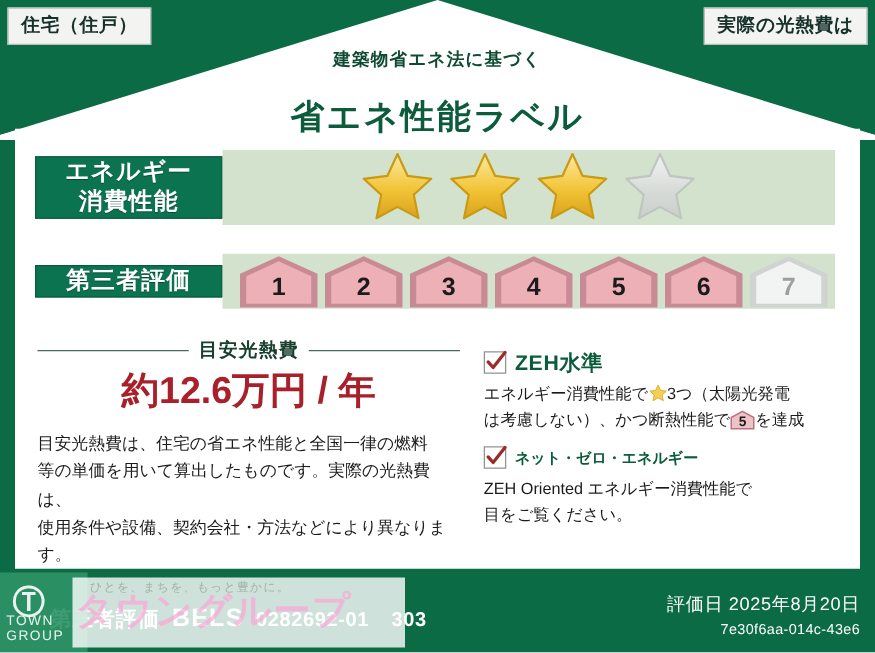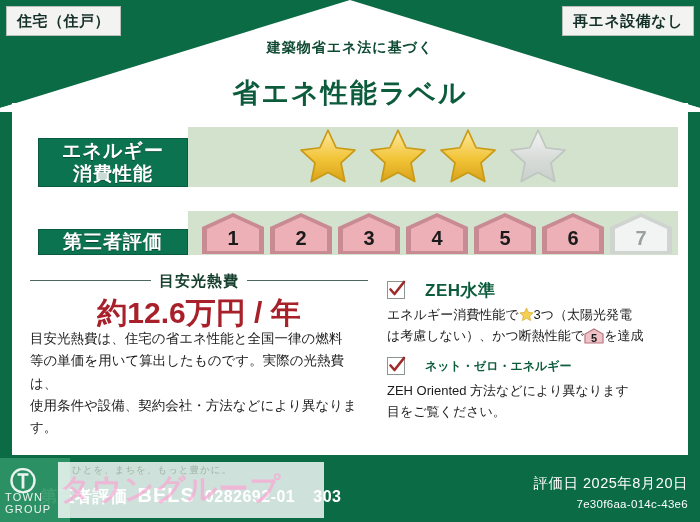--- a/index.html
+++ b/index.html
@@ -75,25 +75,25 @@
     position: absolute;
     left: 12px; top: 103px;
     width: 676px; height: 352px;
     background: #ffffff;
     z-index: 3;
   }
 
   
   .perf-row {
     position: absolute;
-    left: 26px;
+    left: 16px;
     width: 640px;
     height: 74px;
     display: flex;
-    align-items: flex-end;
+    align-items: center;
   }
   #row-energy { top: 10px; }
   #row-insul  { top: 92px; height: 60px; }
 
   .row-label {
     width: 150px;
     background: #0c7350;
     border: 1px solid #0a5c40;
     color: #ffffff;
     font-weight: bold;
@@ -159,36 +159,36 @@
   .cost-value {
     text-align: center;
     color: #a8202a;
     font-size: 30px;
     font-weight: bold;
     letter-spacing: 0px;
     margin-top: 10px;
     line-height: 1;
   }
   .cost-note {
-    margin-top: 0;
+    margin-top: 16px;
     color: #1b1b1b;
     font-size: 13.5px;
     line-height: 1.65;
     letter-spacing: 0px;
   }
 
   
   .zeh-block {
     position: absolute;
     left: 375px; top: 178px;
     width: 290px;
   }
   .zeh-item { margin-bottom: 11px; }
   .zeh-head {
-    display: flex; align-items: center; gap: 20px;
+    display: flex; align-items: center; gap: 7px;
     line-height: 1;
   }
   .checkbox {
     width: 18px; height: 18px;
     border: 1px solid #8c9490;
     background: #fff;
     position: relative;
     flex: 0 0 auto;
   }
   .checkbox svg { position: absolute; left: -1px; top: -3px; }
@@ -288,21 +288,21 @@
 </style>
 </head>
 <body>
 
 <div id="root">
 
   <div class="roof"></div>
   <div class="roof-inner"></div>
 
   <div class="tag" id="tag-left">住宅（住戸）</div>
-  <div class="tag" id="tag-right">再エネ設備なし</div>
+  <div class="tag" id="tag-right">実際の光熱費は</div>
 
   <div class="title-wrap">
     <div class="title-sub">建築物省エネ法に基づく</div>
     <div class="title-main">省エネ性能ラベル</div>
   </div>
 
   <div class="panel">
 
     <div class="perf-row" id="row-energy">
       <div class="row-label">
@@ -447,21 +447,21 @@
       <div class="zeh-item">
         <div class="zeh-head">
           <span class="checkbox">
             <svg width="20" height="20" viewBox="0 0 20 20" aria-hidden="true">
               <path d="M3.5 10.5 L7.5 15 L17 3" fill="none" stroke="#9e2a2a" stroke-width="2.6" stroke-linecap="round" stroke-linejoin="round"></path>
             </svg>
           </span>
           <span class="zeh-title small">ネット・ゼロ・エネルギー</span>
         </div>
         <div class="zeh-desc">
-          <div>ZEH Oriented 方法などにより異なります</div>
+          <div>ZEH Oriented エネルギー消費性能で</div>
           <div>目をご覧ください。</div>
         </div>
       </div>
 
     </div>
   </div>
 
   <div class="footer">
     <div class="footer-left">
       <span>第三者評価</span>

